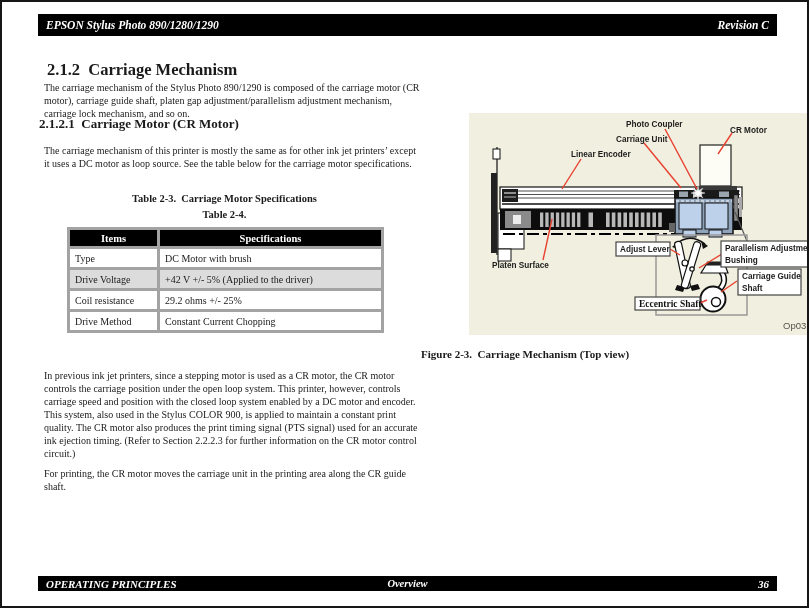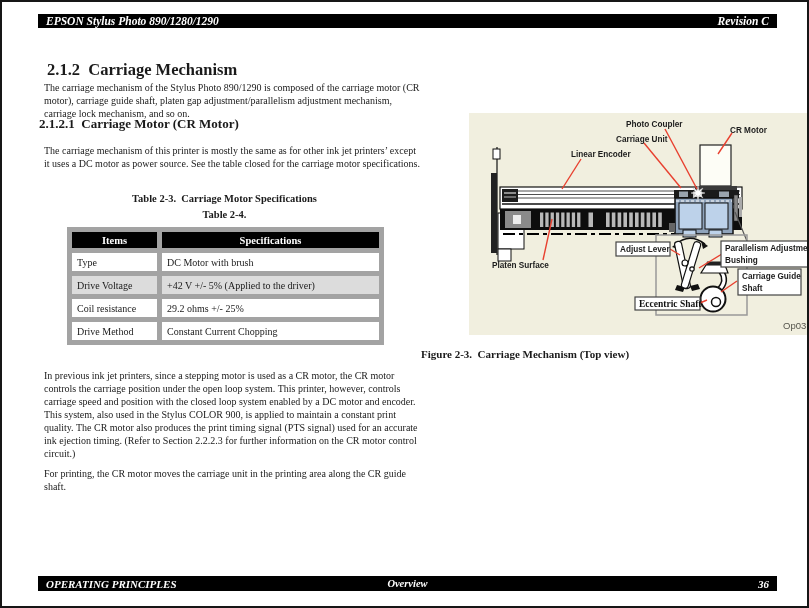--- a/index.html
+++ b/index.html
@@ -6,39 +6,39 @@
   .page{
     position:relative;width:809px;height:608px;background:#fff;
     border:2px solid #161616;box-sizing:border-box;overflow:hidden;
     font-family:"Liberation Serif",serif;color:#1a1a1a;
   }
   .bar{
     position:absolute;left:36px;width:739px;background:#000;color:#fff;
     display:flex;align-items:center;justify-content:space-between;
     font-weight:bold;font-style:italic;padding:0 8px;box-sizing:border-box;
   }
-  .bar.header{top:12px;height:14px;font-size:11.5px;}
+  .bar.header{top:12px;height:22px;font-size:11.5px;}
   .bar.footer{top:574px;height:15px;font-size:11px;}
   .bar .center{position:absolute;left:0;right:0;text-align:center;font-size:10.5px;}
   h1.sec{position:absolute;left:37px;top:50px;margin:8px;font-size:16.5px;font-weight:bold;}
   h2.sec{position:absolute;left:37px;top:114px;margin:0;font-size:13px;font-weight:bold;}
   p.body{position:absolute;left:38px;width:378px;margin:4px;font-size:10px;line-height:13px;}
   #para1{top:75px;}
   #para2{top:138px;}
   #para3{top:363px;}
   #para4{top:461px;}
   .tbl-title{position:absolute;left:60px;width:325px;text-align:center;font-weight:bold;font-size:10.5px;}
   #tblTitle1{top:191px;}
   #tblTitle2{top:207px;}
   table.spec{
     position:absolute;left:65px;top:225px;width:317px;
     border-collapse:collapse;font-size:10px;
   }
   table.spec th,table.spec td{
-    border:5px solid #a3a3a3;padding:0 5px;height:18px;vertical-align:middle;text-align:left;
+    border:3px solid #a3a3a3;padding:0 5px;height:18px;vertical-align:middle;text-align:left;
   }
   table.spec th{background:#000;color:#fff;font-weight:bold;text-align:center;font-size:10.5px;height:16px;}
   table.spec col.c1{width:90px;}
   table.spec tr.alt td{background:#dcdcdc;margin-left:39px;}
   .figure-box{position:absolute;left:419px;top:111px;width:348px;height:222px;background:#f1efdf;margin-left:48px;}
   .fig-caption{position:absolute;left:419px;top:346px;width:348px;text-align:left;font-weight:bold;font-size:11px;}
   svg text.lbl{font-family:"Liberation Sans",sans-serif;font-weight:bold;font-size:8.2px;fill:#1c1c1c;}
   svg text.lbl-serif{font-family:"Liberation Serif",serif;font-weight:bold;font-size:9.5px;fill:#111;}
   svg text.code{font-family:"Liberation Sans",sans-serif;font-size:9.5px;fill:#55544c;}
 </style>
@@ -48,21 +48,21 @@
 <div class="page">
 
   <div class="bar header">
     <span>EPSON Stylus Photo 890/1280/1290</span>
     <span>Revision C</span>
   </div>
 
   <h1 class="sec">2.1.2 &nbsp;Carriage Mechanism</h1>
   <p class="body" id="para1">The carriage mechanism of the Stylus Photo 890/1290 is composed of the carriage motor (CR motor), carriage guide shaft, platen gap adjustment/parallelism adjustment mechanism, carriage lock mechanism, and so on.</p>
   <h2 class="sec">2.1.2.1 &nbsp;Carriage Motor (CR Motor)</h2>
-  <p class="body" id="para2">The carriage mechanism of this printer is mostly the same as for other ink jet printers’ except it uses a DC motor as power source. See the table closed for the carriage motor specifications.</p>
+  <p class="body" id="para2">The carriage mechanism of this printer is mostly the same as for other ink jet printers’ except it uses a DC motor as loop source. See the table below for the carriage motor specifications.</p>
 
   <div class="tbl-title" id="tblTitle1">Table 2-3. &nbsp;Carriage Motor Specifications</div>
   <div class="tbl-title" id="tblTitle2">Table 2-4.</div>
 
   <table class="spec">
     <colgroup>
         <col class="c1">
         <col>
       </colgroup>
     <thead>

